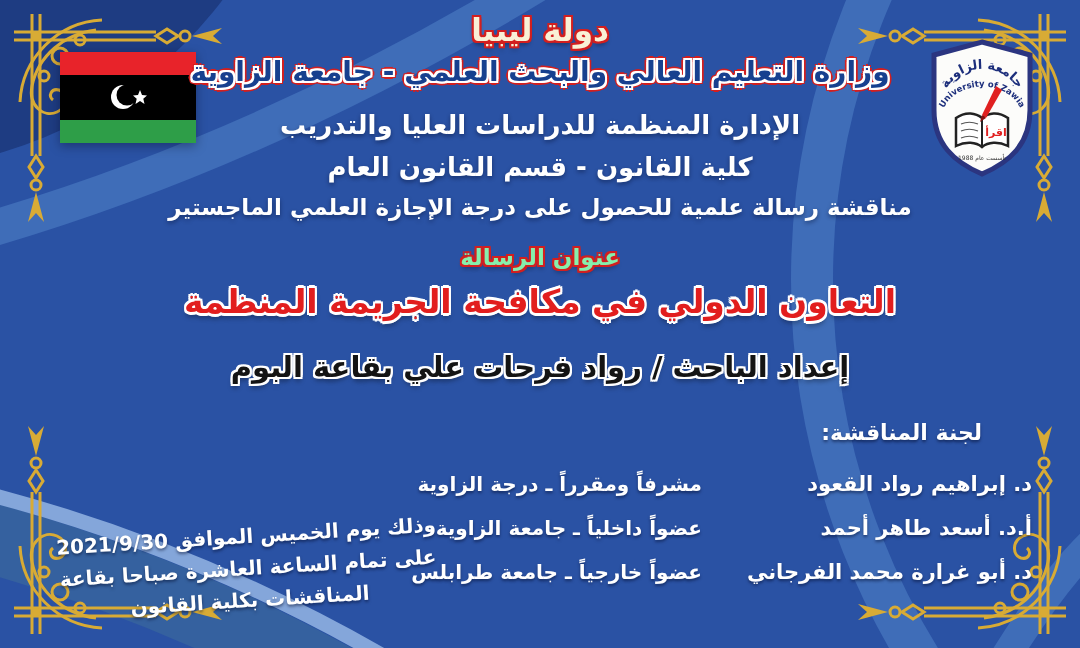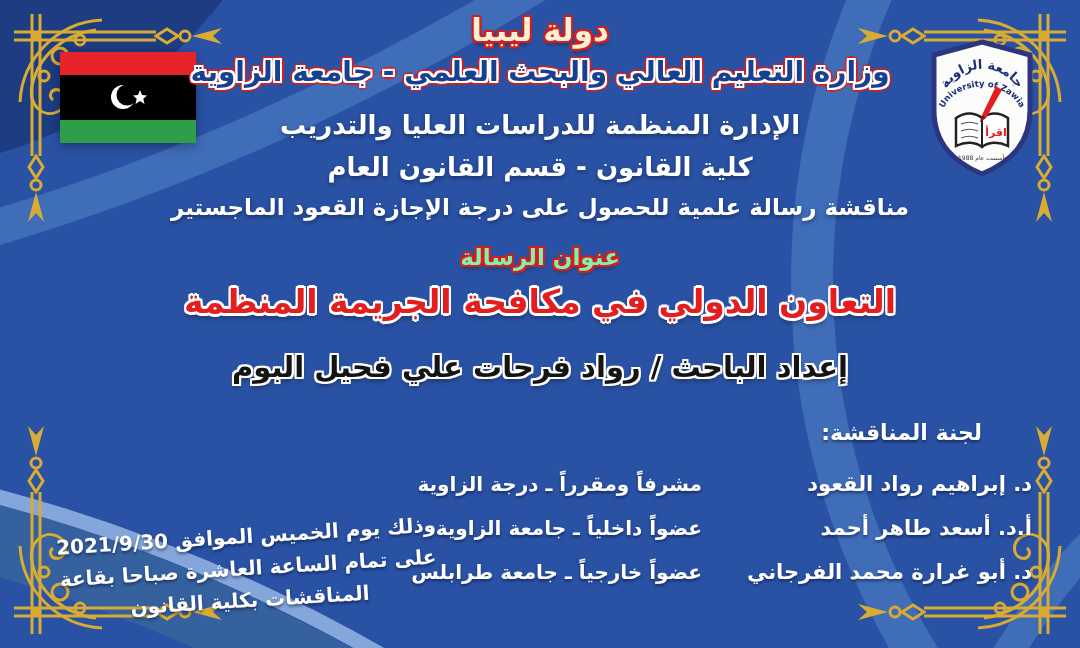--- a/index.html
+++ b/index.html
@@ -197,25 +197,25 @@
       <polygon points="58,77 62,80 56,84" fill="#811"></polygon>
     </g>
     <text x="72" y="98" text-anchor="middle" font-family="DejaVu Sans, sans-serif" font-size="11" font-weight="bold" fill="#e02020">اقرأ</text>
     <text x="58" y="122" text-anchor="middle" font-family="DejaVu Sans, sans-serif" font-size="6" fill="#333">تأسست عام 1988</text>
   </svg>
 
   <div class="abs line country">دولة ليبيا</div>
   <div class="abs line ministry">وزارة التعليم العالي والبحث العلمي - جامعة الزاوية</div>
   <div class="abs line white-line admin">الإدارة المنظمة للدراسات العليا والتدريب</div>
   <div class="abs line white-line faculty">كلية القانون - قسم القانون العام</div>
-  <div class="abs line white-line occasion">مناقشة رسالة علمية للحصول على درجة الإجازة القعود الماجستير</div>
+  <div class="abs line white-line occasion">مناقشة رسالة علمية للحصول على درجة الإجازة العلمي الماجستير</div>
 
   <div class="abs line title-label">عنوان الرسالة</div>
   <div class="abs line thesis-title">التعاون الدولي في مكافحة الجريمة المنظمة</div>
-  <div class="abs line researcher">إعداد الباحث / رواد فرحات علي فحيل البوم</div>
+  <div class="abs line researcher">إعداد الباحث / رواد فرحات علي بقاعة البوم</div>
 
   <div class="abs committee-heading">لجنة المناقشة:</div>
 
   <div class="abs member-name row1">د. إبراهيم رواد القعود</div>
   <div class="abs member-role row1">مشرفاً ومقرراً ـ درجة الزاوية</div>
 
   <div class="abs member-name row2">أ.د. أسعد طاهر أحمد</div>
   <div class="abs member-role row2">عضواً داخلياً ـ جامعة الزاوية</div>
 
   <div class="abs member-name row3">د. أبو غرارة محمد الفرجاني</div>

